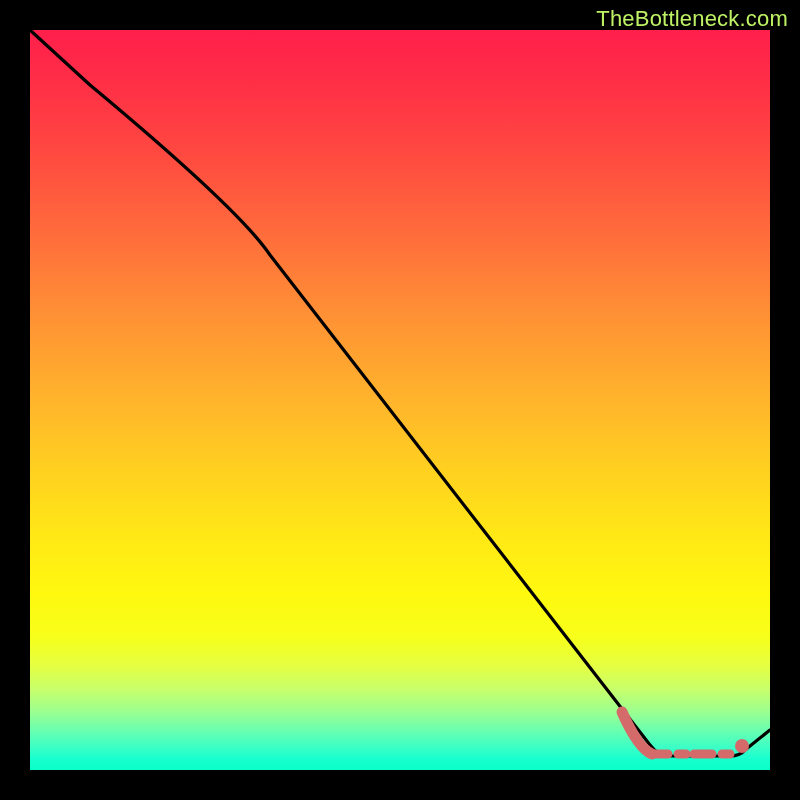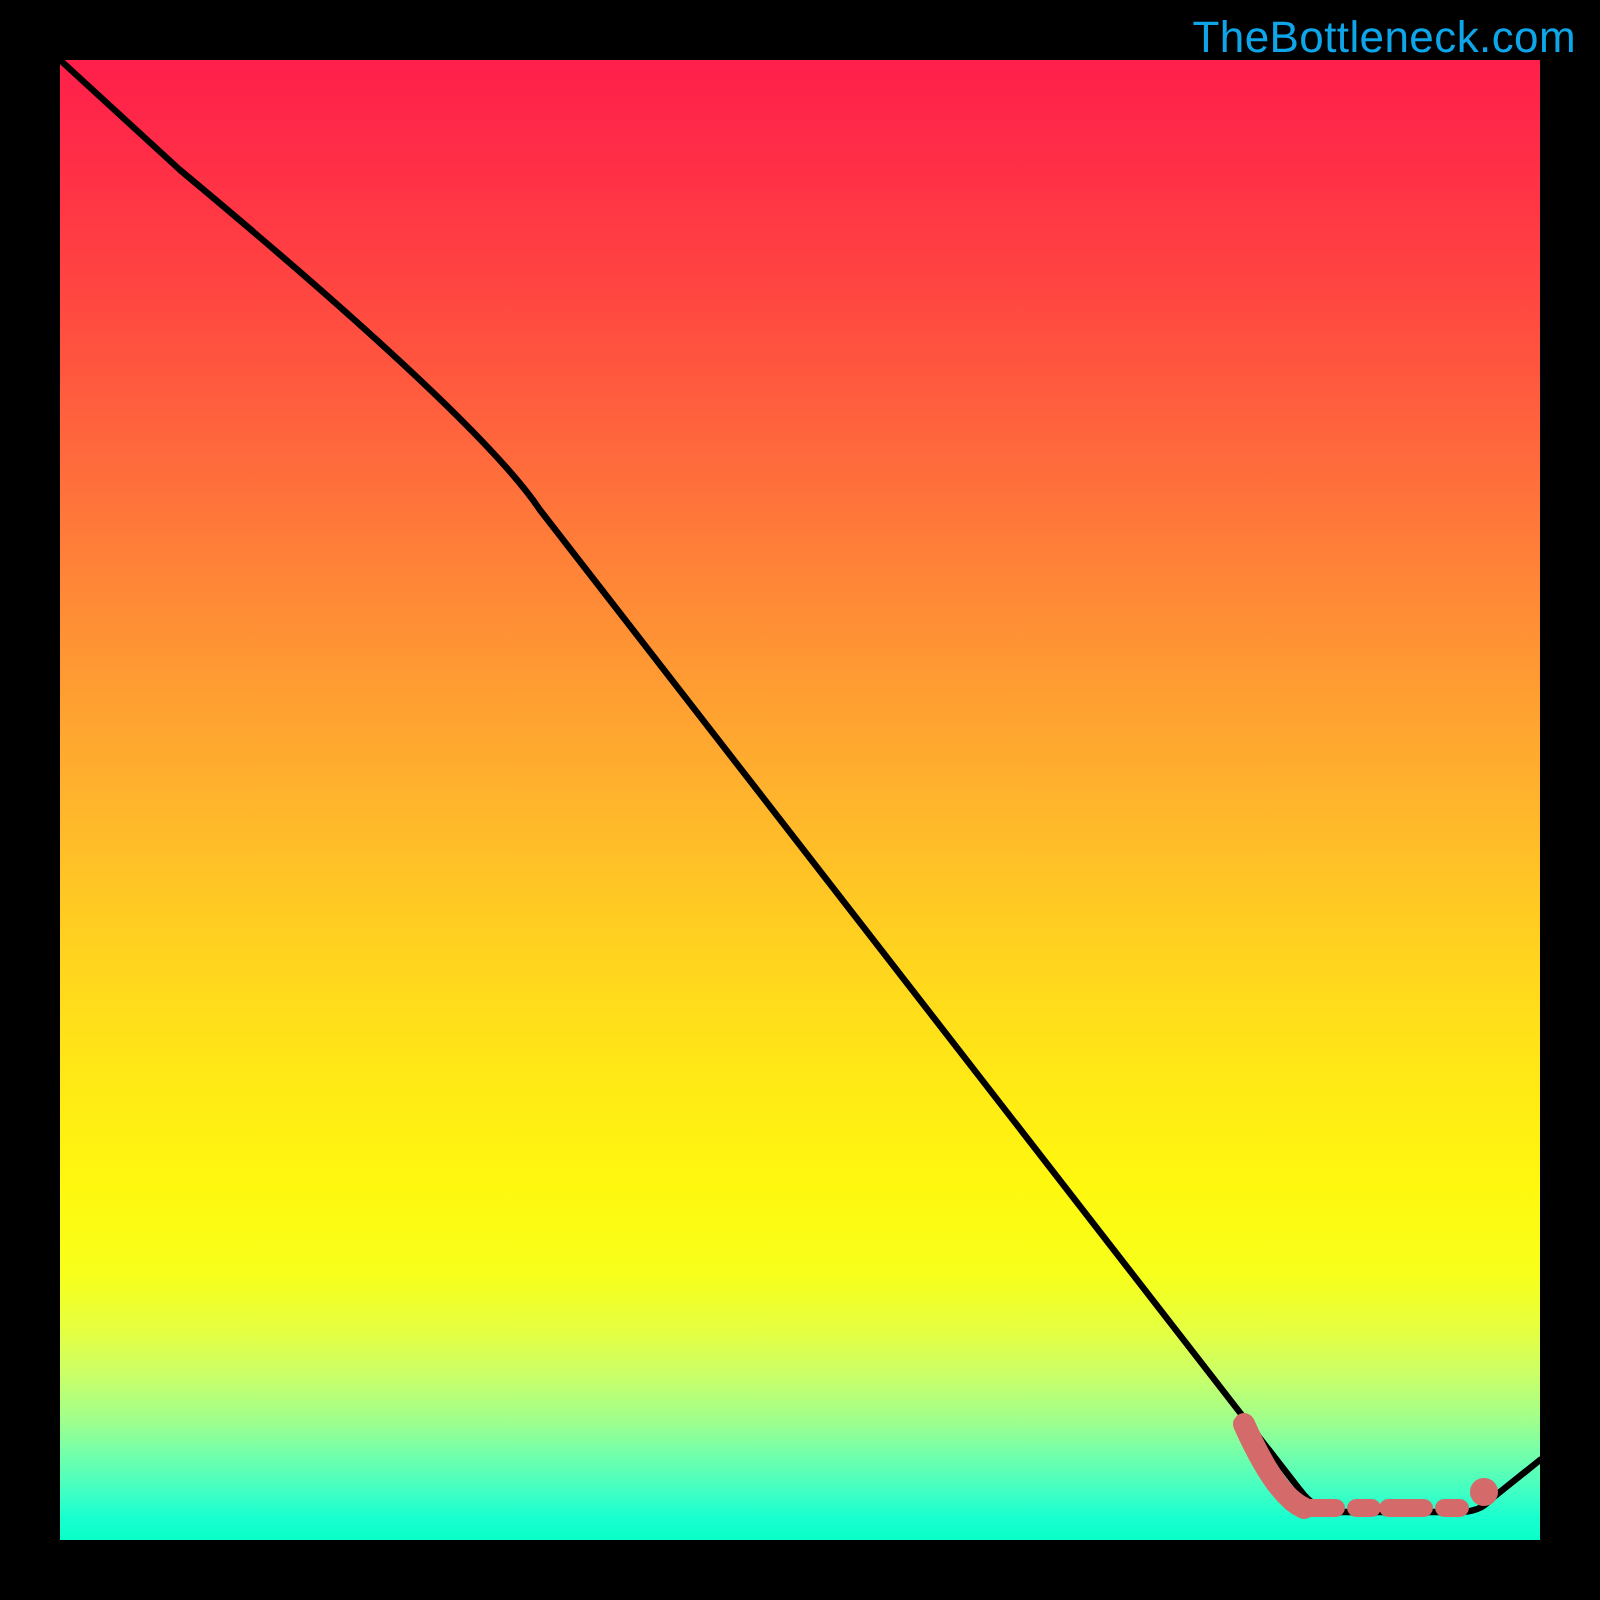--- a/index.html
+++ b/index.html
@@ -14,21 +14,21 @@
   .stage {
     position: relative;
     width: 800px;
     height: 800px;
     background: #000;
   }
   .watermark {
     position: absolute;
     top: 6px;
     right: 12px;
-    color: #0ea5e9;
+    color: #bef264;
     font-size: 22px;
     font-weight: 400;
     letter-spacing: 0.2px;
     user-select: none;
   }
   .plot-area {
     position: absolute;
     left: 30px;
     top: 30px;
     width: 740px;

